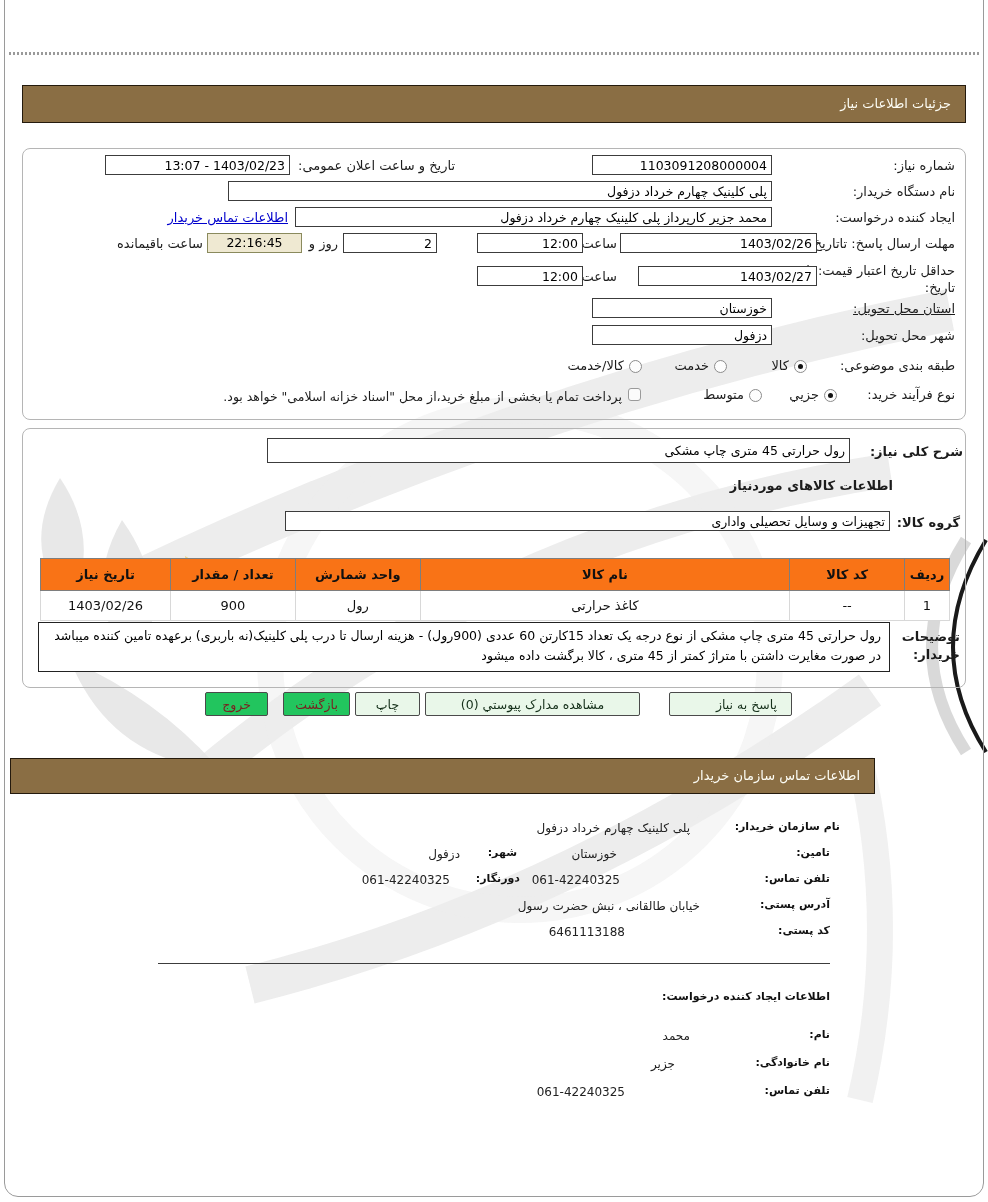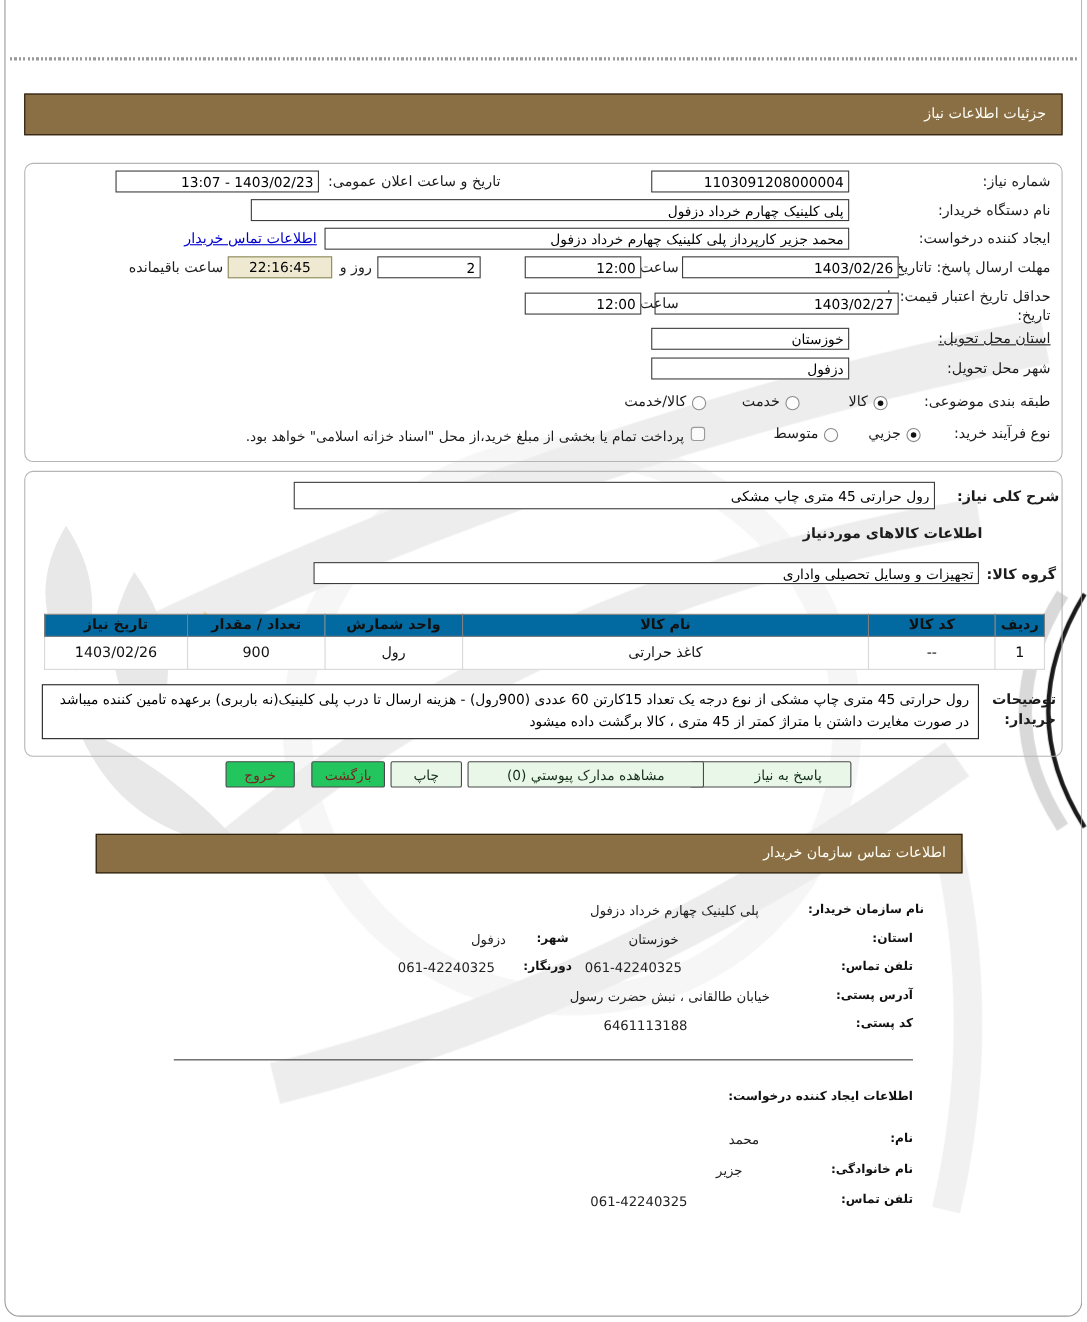--- a/index.html
+++ b/index.html
@@ -7,21 +7,21 @@
               font-family:"DejaVu Sans", sans-serif; }
   .page { position:relative; width:988px; height:1202px; direction:rtl; }
   .wm { position:absolute; inset:0; z-index:0; }
   .frame { position:absolute; left:4px; right:4px; top:-24px; bottom:5px;
            border:1px solid #9a9a9a; border-radius:14px; z-index:0; pointer-events:none; }
   .topline { position:absolute; left:9px; right:9px; top:52px; height:3px; z-index:1;
              background:repeating-linear-gradient(90deg,#9a9a9a 0 2px,transparent 2px 4px); }
   .bar { position:absolute; height:38px; background:#8a6e44; border:1px solid #241a0d;
          color:#fdfdf5; font-size:13px; line-height:36px; padding:0 14px; z-index:2; }
   .bar1 { left:22px; width:944px; top:85px; }
-  .bar2 { right:113px; width:788px; top:758px; height:36px; line-height:34px; }
+  .bar2 { right:113px; width:865px; top:758px; height:36px; line-height:34px; }
   .panel { position:absolute; border:1px solid #b5b5b5; border-radius:8px; z-index:1; }
   .panel1 { left:22px; width:944px; top:148px; height:272px; }
   .panel2 { left:22px; width:944px; top:428px; height:260px; }
   .lbl { position:absolute; font-size:13px; color:#1c1c1c; white-space:nowrap;
          line-height:20px; z-index:2; }
   .lbl.b { font-weight:bold; }
   .inp { position:absolute; height:20px; border:1px solid #3c3c3c; background:#fff;
          font-family:"DejaVu Sans",sans-serif; font-size:12.5px; color:#000;
          padding:0 4px; text-align:right; z-index:2; border-radius:0; }
   .beige { position:absolute; height:20px; background:#efe9d2; border:1px solid #8a8a5d;
@@ -31,22 +31,22 @@
   .opt { position:absolute; display:flex; align-items:center; gap:5px; z-index:2;
          font-size:13px; color:#1c1c1c; line-height:16px; }
   .radio { width:13px; height:13px; border-radius:50%; border:1px solid #8b8b8b;
            background:#fdfdfd; position:relative; flex:0 0 auto; }
   .radio.checked::after { content:""; position:absolute; left:3px; top:3px; width:5px;
            height:5px; border-radius:50%; background:#111; }
   .chk { position:absolute; width:13px; height:13px; border:1px solid #9a9a9a;
          border-radius:3px; background:#fbfbfb; z-index:2; }
   .tbl { position:absolute; right:38px; top:558px; width:910px; border-collapse:collapse;
          z-index:2; direction:rtl; }
-  .tbl th { background:#0369a1; border:1px solid #7e7e7e; font-size:13px; font-weight:bold;
-            color:#111; height:20px; text-align:center; }
+  .tbl th { background:#f97316; border:1px solid #7e7e7e; font-size:13px; font-weight:bold;
+            color:#111; height:32px; text-align:center; }
   .tbl td { background:#ffffff; border:1px solid #d8d8d8; font-size:13px; color:#111;
             height:30px; text-align:center; }
   .notes { position:absolute; right:98px; width:852px; top:622px; height:50px;
            border:1px solid #222; background:#fff; font-size:12.5px; color:#000;
            padding:3px 8px; line-height:20px; text-align:right; z-index:2; }
   .btn { position:absolute; top:692px; height:24px; border:1px solid #4a4a4a;
          border-radius:2px; font-family:"DejaVu Sans",sans-serif; font-size:12.5px;
          display:flex; align-items:center; justify-content:center; z-index:2; cursor:pointer; }
   .btn.green { background:#e9f7e9; color:#15301a; }
   .btn.pink  { background:#22c55e; color:#7a1f1f; }
@@ -106,21 +106,21 @@
   <span class="lbl" style="top:234px; right:33px;">مهلت ارسال پاسخ: تاتاریخ:</span>
   <input class="inp" style="top: 233px; right: 171px; width: 197px;" dir="ltr" readonly="" value="1403/02/26">
   <span class="lbl" style="top:234px; right:371px;">ساعت</span>
   <input class="inp" style="top: 233px; right: 405px; width: 106px;" dir="ltr" readonly="" value="12:00">
   <input class="inp" style="top: 233px; right: 551px; width: 94px;" dir="ltr" readonly="" value="2">
   <span class="lbl" style="top:234px; right:650px;">روز و</span>
   <div class="beige" style="top:233px; right:686px; width:95px;" dir="ltr">22:16:45</div>
   <span class="lbl" style="top:234px; right:785px;">ساعت باقیمانده</span>
 
   <span class="lbl" style="top:262px; right:33px; width:150px; white-space:normal; line-height:17px; text-align:right;">حداقل تاریخ اعتبار قیمت: تا تاریخ:</span>
-  <input class="inp" style="top: 266px; right: 171px; width: 222px;" dir="ltr" readonly="" value="1403/02/27">
+  <input class="inp" style="top: 266px; right: 171px; width: 179px;" dir="ltr" readonly="" value="1403/02/27">
   <span class="lbl" style="top:267px; right:371px;">ساعت</span>
   <input class="inp" style="top: 266px; right: 405px; width: 106px;" dir="ltr" readonly="" value="12:00">
 
   <span class="lbl" style="top:299px; right:33px;text-decoration:underline;">استان محل تحویل:</span>
   <input class="inp" style="top: 298px; right: 216px; width: 180px;" readonly="" value="خوزستان">
 
   <span class="lbl" style="top:326px; right:33px;">شهر محل تحویل:</span>
   <input class="inp" style="top: 325px; right: 216px; width: 180px;" readonly="" value="دزفول">
 
   <span class="lbl" style="top:356px; right:33px;">طبقه بندی موضوعی:</span>
@@ -184,34 +184,34 @@
       <td>رول</td>
       <td>900</td>
       <td dir="ltr">1403/02/26</td>
     </tr>
   </tbody>
     </table>
 
   <span class="lbl b" style="top:628px; right:28px; width:70px; white-space:normal; line-height:18px;">توضیحات خریدار:</span>
   <div class="notes">رول حرارتی 45 متری چاپ مشکی از نوع درجه یک تعداد 15کارتن 60 عددی (900رول) - هزینه ارسال تا درب پلی کلینیک(نه باربری) برعهده تامین کننده میباشد در صورت مغایرت داشتن با متراژ کمتر از 45 متری ، کالا برگشت داده میشود</div>
 
-  <div class="btn green" style="right:214px; width:147px;padding-left:32px;">پاسخ به نیاز</div>
+  <div class="btn green" style="right:196px; width:123px;padding-left:32px;">پاسخ به نیاز</div>
   <div class="btn green" style="right:348px; width:215px;">مشاهده مدارک پیوستي (0)</div>
   <div class="btn green" style="right:568px; width:65px;">چاپ</div>
   <div class="btn pink" style="right:638px; width:67px;">بازگشت</div>
   <div class="btn pink" style="right:720px; width:63px;">خروج</div>
 
   <div class="bar bar2">
     <span>اطلاعات تماس سازمان خریدار</span>
   </div>
 
   <span class="c-lbl" style="top:820px; right:148px;">نام سازمان خریدار:</span>
   <span class="c-val" style="top:821px; right:298px;">پلی کلینیک چهارم خرداد دزفول</span>
 
-  <span class="c-lbl" style="top:846px; right:158px;">استان:</span>
+  <span class="c-lbl" style="top:846px; right:158px;">تامین:</span>
   <span class="c-val" style="top:847px; right:371px;">خوزستان</span>
   <span class="c-lbl" style="top:846px; right:471px;">شهر:</span>
   <span class="c-val" style="top:847px; right:528px;">دزفول</span>
 
   <span class="c-lbl" style="top:872px; right:158px;">تلفن تماس:</span>
   <span class="c-val" style="top:873px; right:368px;" dir="ltr">061-42240325</span>
   <span class="c-lbl" style="top:872px; right:468px;">دورنگار:</span>
   <span class="c-val" style="top:873px; right:538px;" dir="ltr">061-42240325</span>
 
   <span class="c-lbl" style="top:898px; right:158px;">آدرس پستی:</span>

